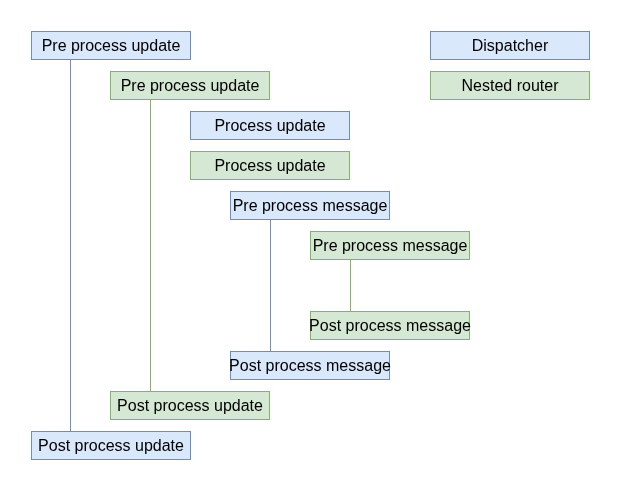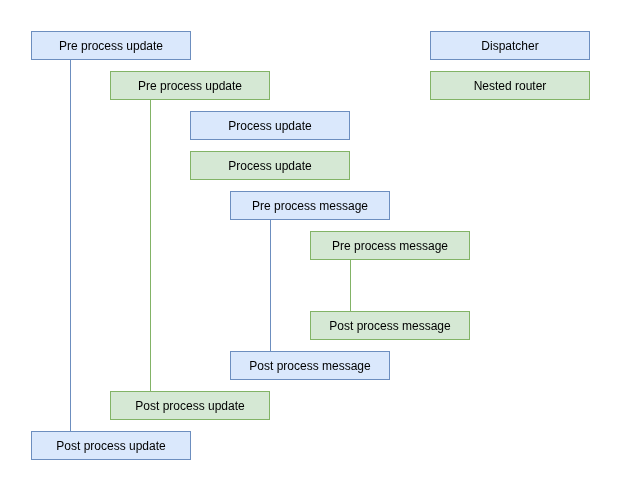--- a/index.html
+++ b/index.html
@@ -17,21 +17,21 @@
   }
   .node {
     position: absolute;
     width: 160px;
     height: 29px;
     box-sizing: border-box;
     border: 1px solid;
     display: flex;
     align-items: center;
     justify-content: center;
-    font-size: 12px;
+    font-size: 16px;
     color: #000000;
     white-space: nowrap;
   }
   .node.blue {
     background: #dae8fc;
     border-color: #6c8ebf;
   }
   .node.green {
     background: #d5e8d4;
     border-color: #82b366;

